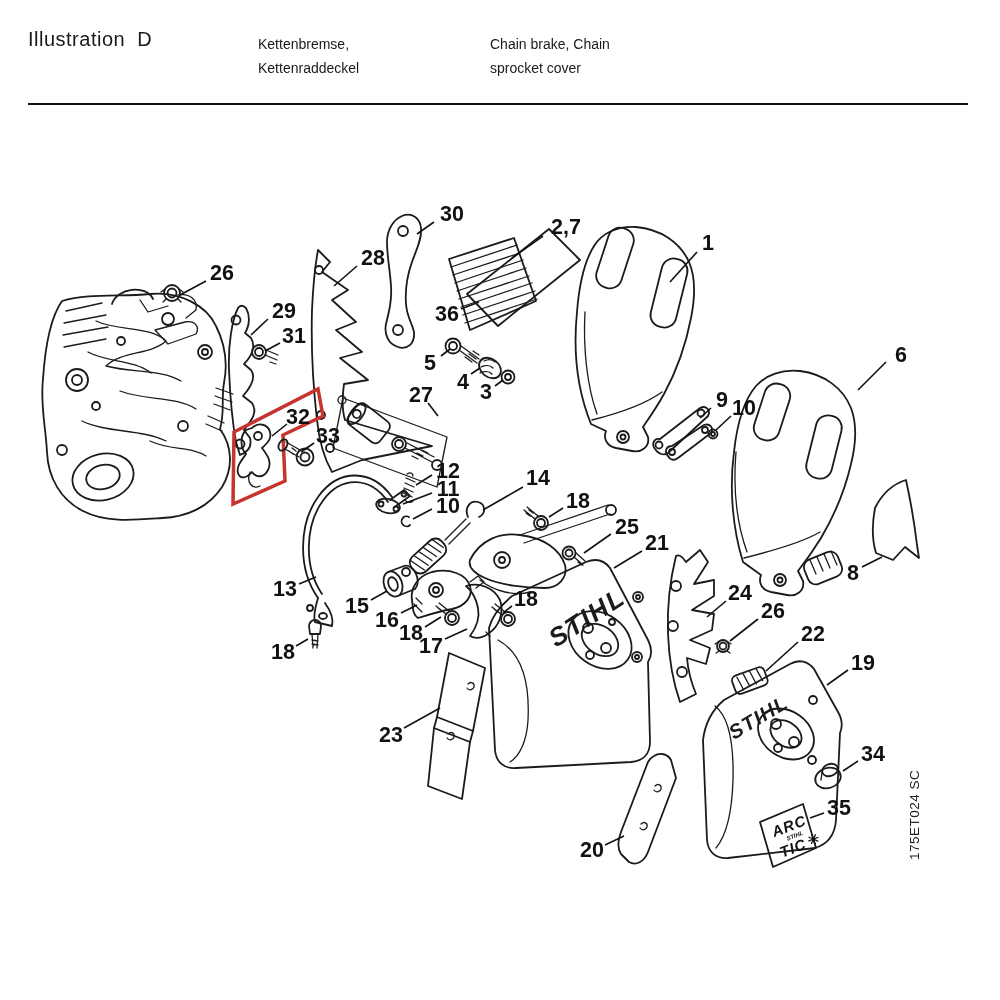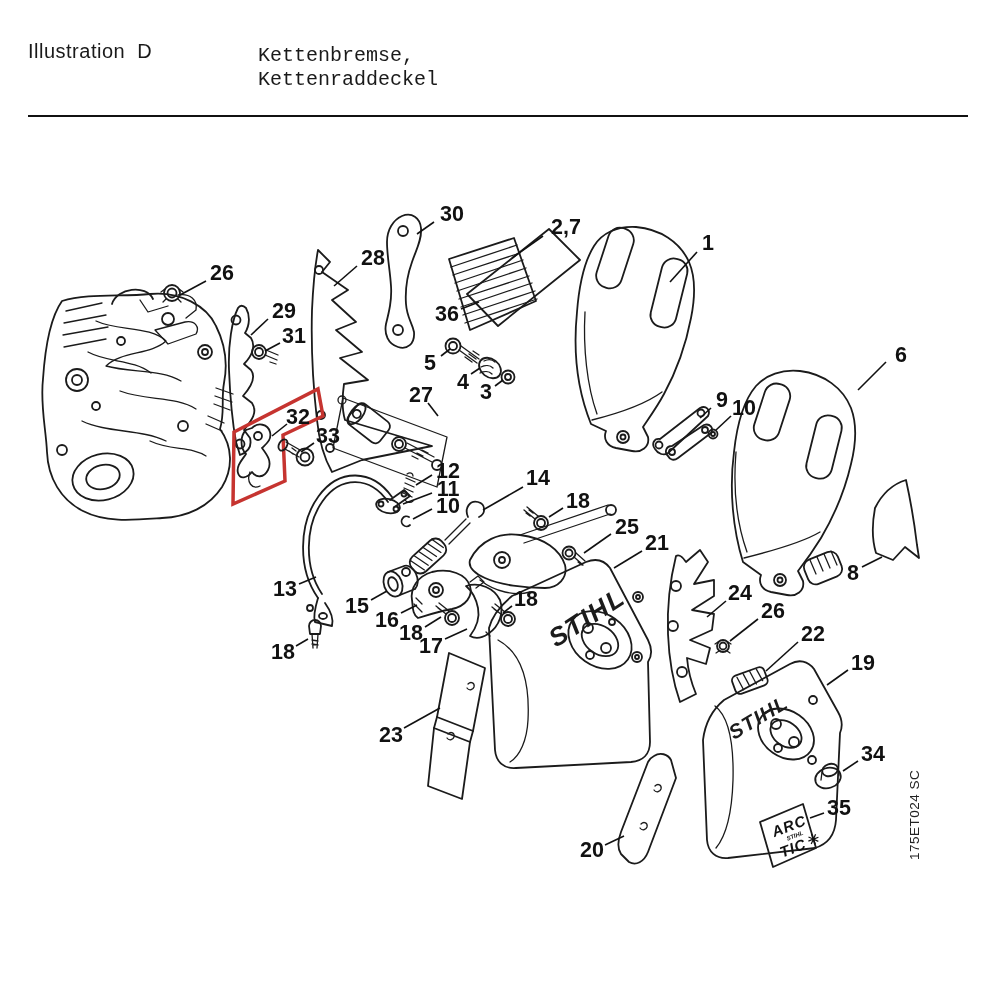--- a/index.html
+++ b/index.html
@@ -1,38 +1,42 @@
 <!DOCTYPE html>
 <html><head>
 <meta charset="utf-8">
 <style>
   html,body{margin:0;padding:0;background:#fff;}
   body{width:1000px;height:1000px;position:relative;font-family:"Liberation Sans",sans-serif;color:#1a1a1a;overflow:hidden;}
-  .hdr{position:absolute;top:16px;left:0;width:831px;height:104px;}
+  .hdr{position:absolute;top:4px;left:0;width:831px;height:104px;}
   .hdr-title{position:absolute;left:28px;top:24px;font-size:20px;letter-spacing:.5px;white-space:pre;}
-  .hdr-col{position:absolute;top:28px;font-size:20px;line-height:24px;font-family:Liberation Mono, monospace;}
+  .hdr-col{position:absolute;top:28px;font-size:14px;line-height:24px;}
   .hdr-col.c1{left:258px;} .hdr-col.c2{left:490px;} .hdr-col.c3{left:722px;}
   .hdr-rule{position:absolute;left:28px;top:99px;width:940px;height:2px;background:#111;}
   svg{position:absolute;left:0;top:0;}
   .ln{stroke:#1b1b1b;stroke-width:1.8;fill:none;stroke-linecap:round;stroke-linejoin:round;}
   .thin{stroke-width:1.3;}
   .part-num{font-family:"Liberation Sans",sans-serif;font-size:21.5px;font-weight:bold;fill:#111;text-anchor:middle;dominant-baseline:central;}
   .leader{stroke:#111;stroke-width:1.6;}
   .logo{font-family:"Liberation Sans",sans-serif;font-weight:bold;font-style:italic;fill:#1b1b1b;}
   .wm{font-family:"Liberation Sans",sans-serif;font-size:13.5px;fill:#222;letter-spacing:.5px;}
   .stick{font-family:"Liberation Sans",sans-serif;font-weight:bold;fill:#111;}
 </style>
 </head>
 <body>
 
 <div class="hdr">
   <div class="hdr-title">Illustration  D</div>
   <div class="hdr-col c1">
     <div>Kettenbremse,</div>
     <div>Kettenraddeckel</div>
+  </div>
+  <div class="hdr-col c2">
+    <div>Chain brake, Chain</div>
+    <div>sprocket cover</div>
   </div>
   <div class="hdr-rule"></div>
 </div>
 
 <svg id="diagram-svg" width="1000" height="1000" viewBox="0 0 1000 1000">
 
   <g class="ln">
     <path d="M62,301 C88,293 122,297 150,294 C180,291 207,306 216,326 C225,344 228,363 224,383 C221,399 225,413 220,429 C233,447 233,469 222,487 C209,507 187,517 162,518 C134,520 106,523 83,511 C61,500 48,478 47,452 C46,429 40,405 43,379 C45,349 50,318 62,301 Z"></path>
     <ellipse cx="103" cy="477" rx="31" ry="23" transform="rotate(-14 103 477)"></ellipse>
     <ellipse cx="103" cy="477" rx="17" ry="12" transform="rotate(-14 103 477)"></ellipse>

